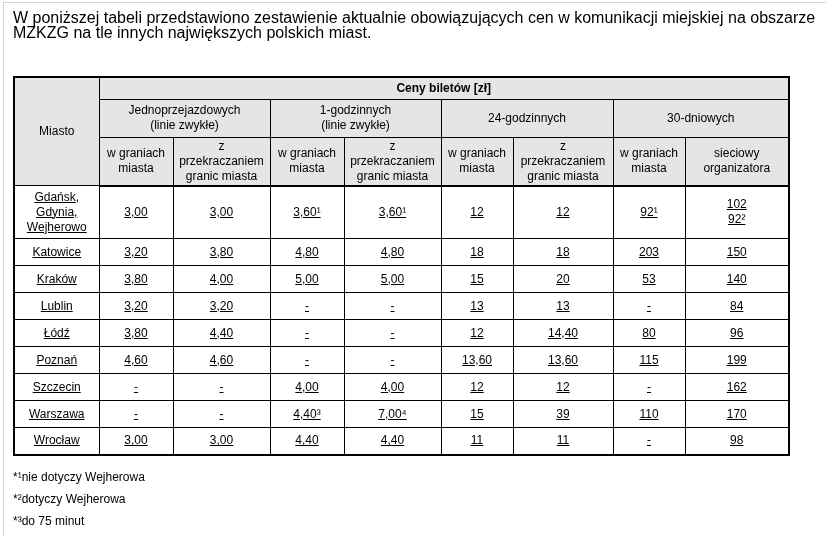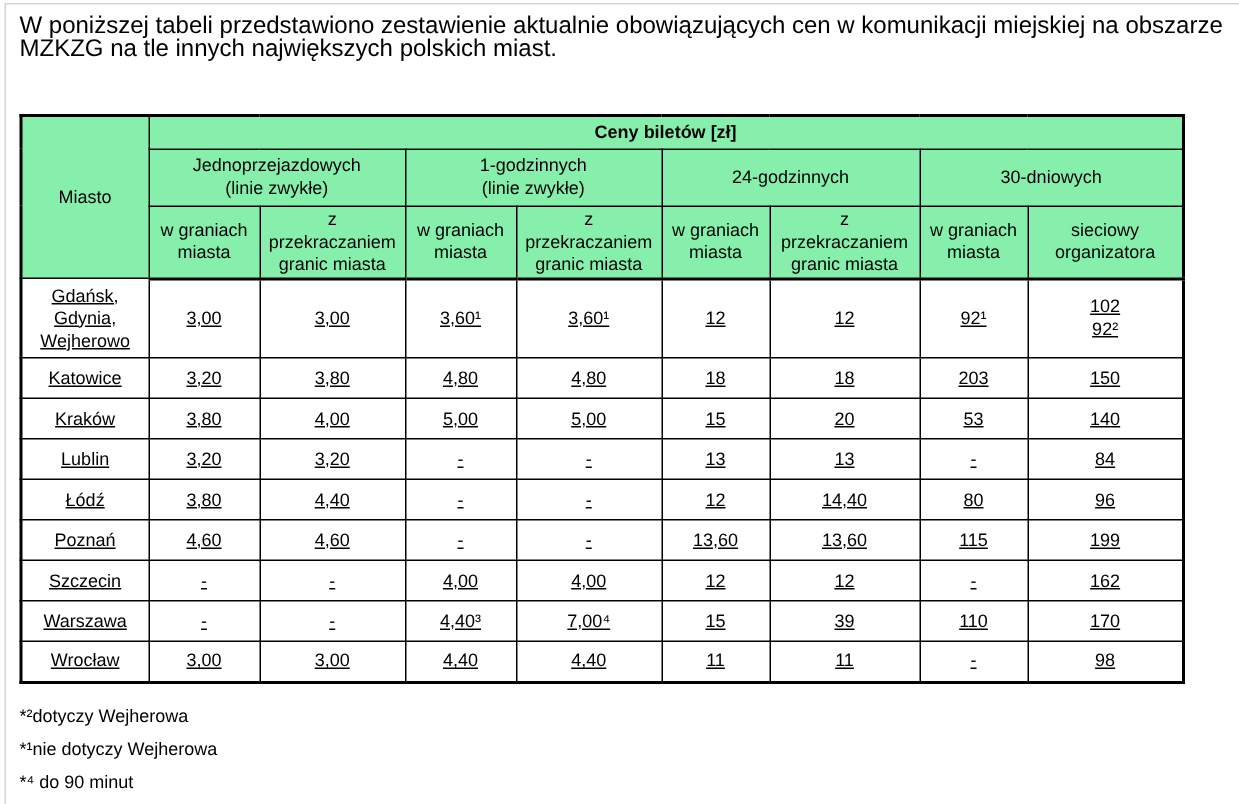--- a/index.html
+++ b/index.html
@@ -33,21 +33,21 @@
   table.prices th, table.prices td {
     border: 1px solid #000;
     font-size: 12px;
     font-weight: normal;
     text-align: center;
     vertical-align: middle;
     white-space: pre-line;
     line-height: 1.25;
     padding: 1px 2px;
   }
-  table.prices thead th { background: #86efac; }
+  table.prices thead th { background: #e5e5e5; }
   .title-cell { font-weight: bold !important; }
   thead tr.r1 { height: 22px; }
   thead tr.r2 { height: 38px; }
   thead tr.r3 { height: 46px; }
   thead tr.r3 th { border-bottom: 2px solid #000; }
   tbody tr { height: 27px; background: #ffffff; text-decoration: underline; }
   tbody tr:first-child { height: 53px; }
   .bold-row th, .bold-row td { font-weight: bold; }
   .footnotes { margin: 14px 0 0 13px; }
   .footnotes p {
@@ -210,16 +210,17 @@
         <td>4,40</td>
         <td>11</td>
         <td>11</td>
         <td>-</td>
         <td>98</td>
       </tr>
     </tbody>
 </table>
 
 <div class="footnotes">
+  <p>*¹nie dotyczy Wejherowa</p>
   <p>*²dotyczy Wejherowa</p>
-  <p>*¹nie dotyczy Wejherowa</p>
+  <p>*³do 75 minut</p>
   <p>*⁴ do 90 minut</p>
 </div>
 
 </body></html>

